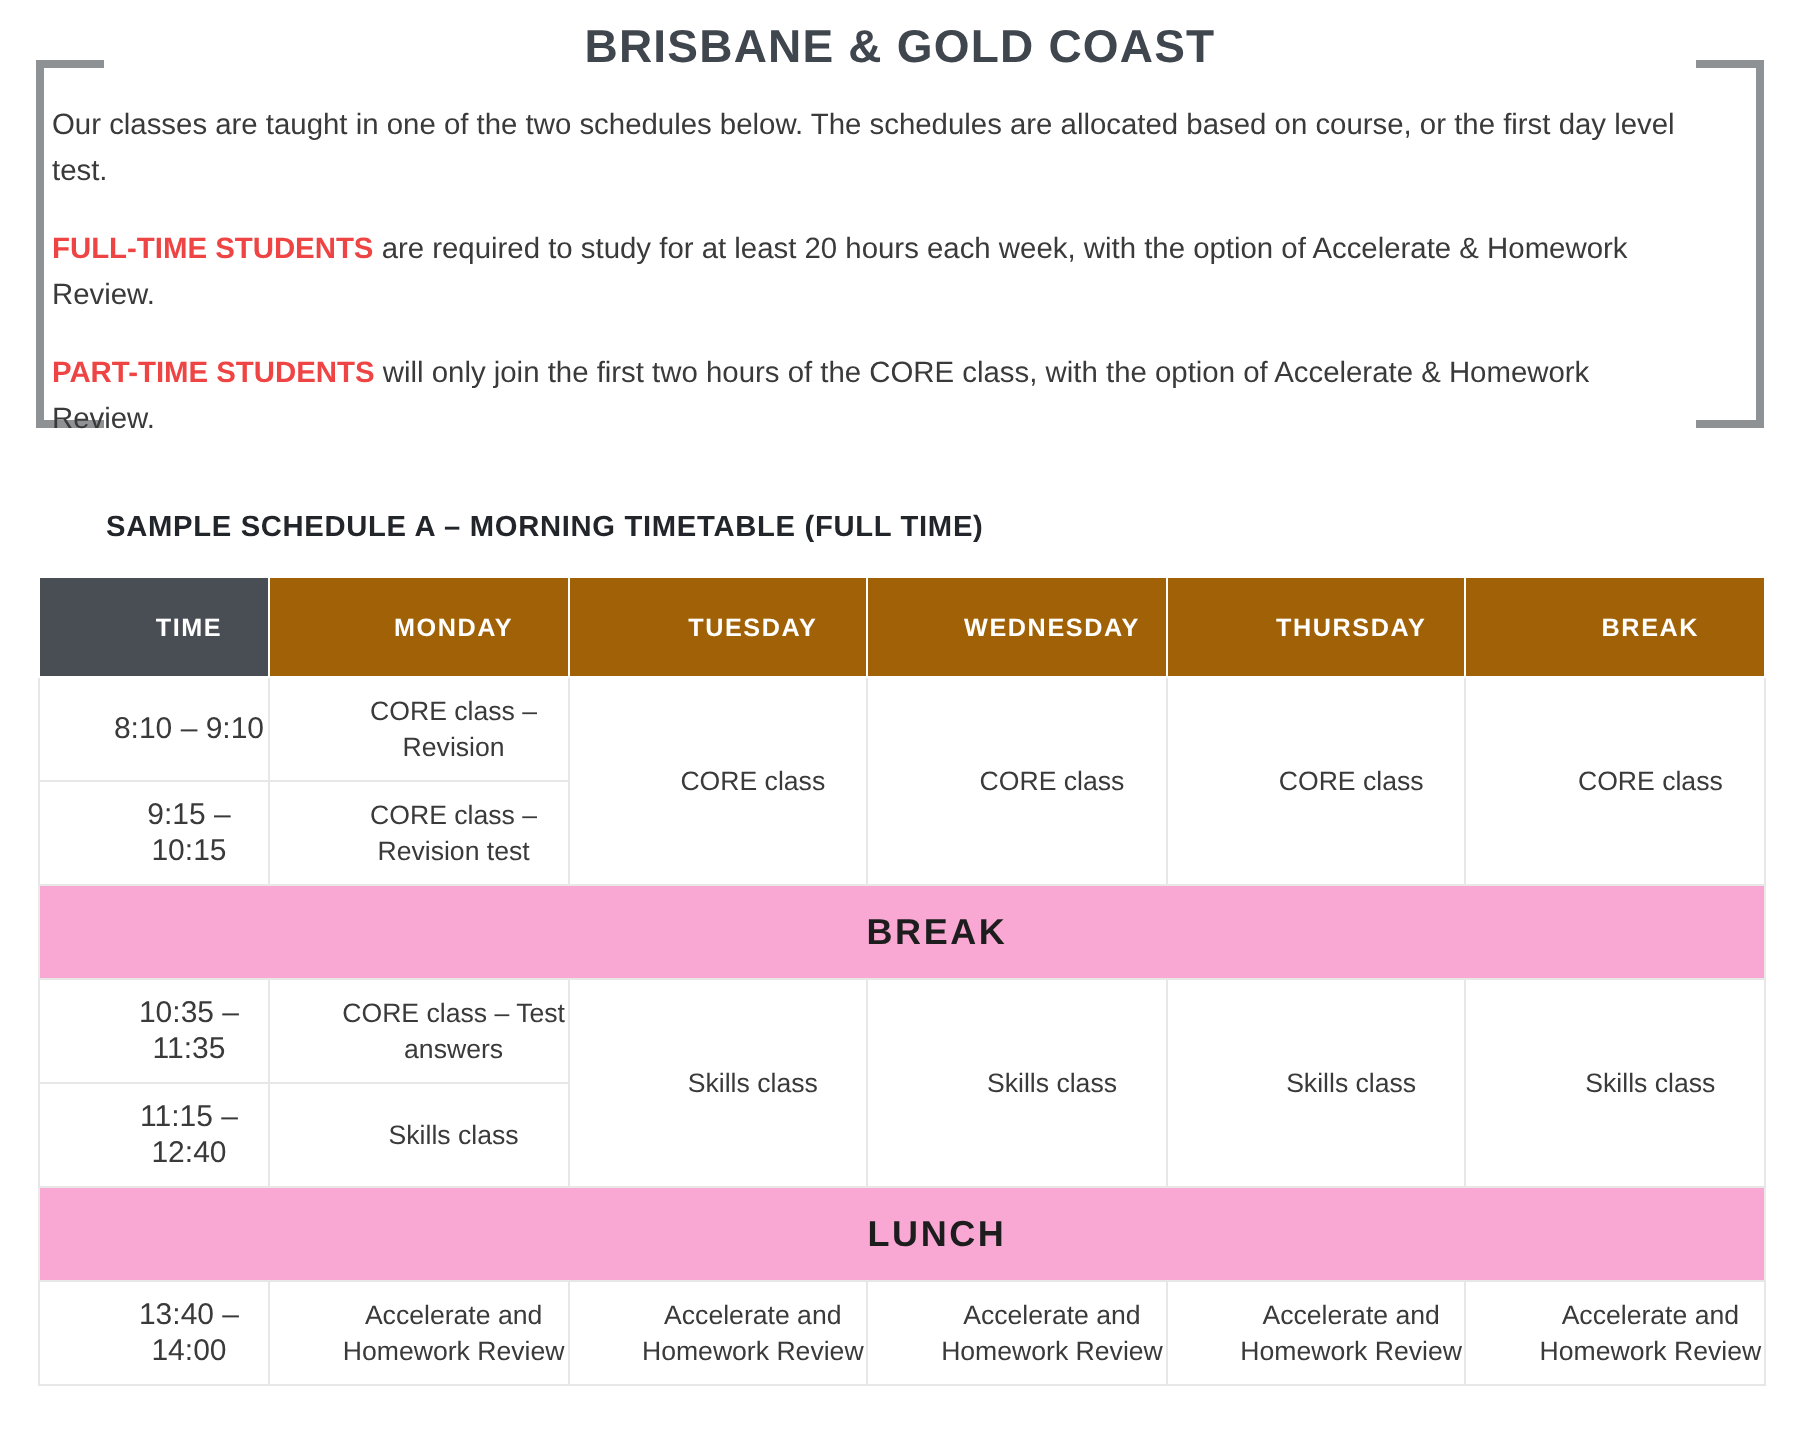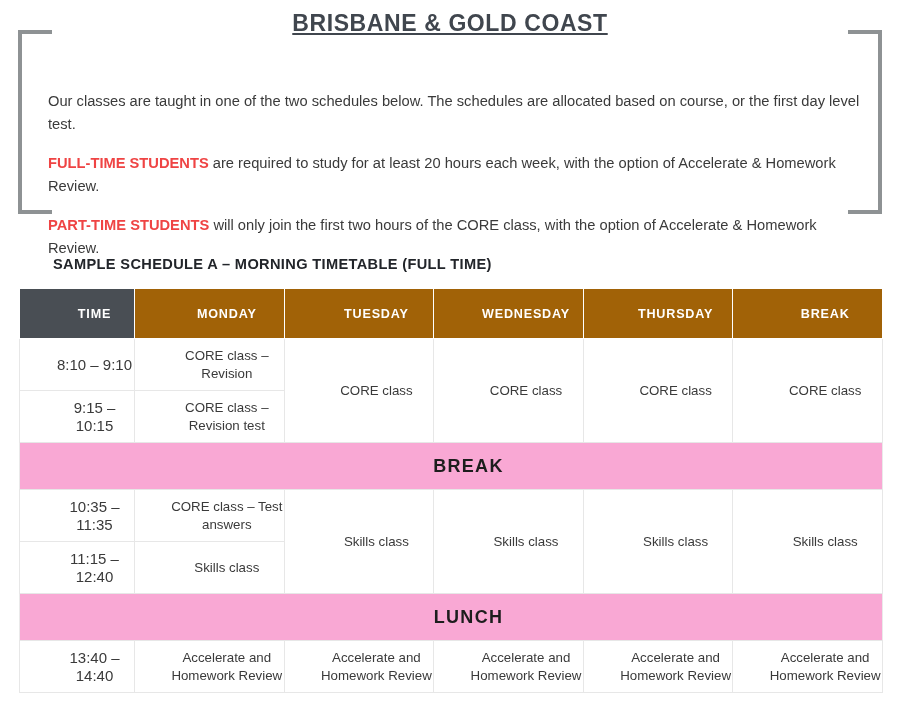--- a/index.html
+++ b/index.html
@@ -26,21 +26,20 @@
     position: absolute;
     top: 10px;
     left: 0;
     width: 900px;
     text-align: center;
     font-size: 23px;
     font-weight: bold;
     letter-spacing: 0.6px;
     color: #40464e;
     font-family: "Liberation Sans", sans-serif;
-    text-decoration: underline;
   }
 
   
   .frame {
     position: absolute;
     top: 30px;
     left: 18px;
     width: 864px;
     height: 184px;
   }
@@ -58,23 +57,22 @@
     border-left: 4px solid #8e9294;
   }
   .bracket.right {
     right: 0;
     border-right: 4px solid #8e9294;
   }
 
   .intro {
     position: absolute;
     top: 22px;
-    left: 30px;
+    left: 8px;
     width: 816px;
-    margin-top: 38px;
   }
   .intro p {
     margin: 0 0 16px 0;
     font-size: 14.7px;
     line-height: 23px;
     color: #3a3a3a;
   }
   .intro p:last-child { margin-bottom: 0; }
   .intro b {
     font-weight: bold;
@@ -216,21 +214,21 @@
       <tr>
         <td class="time-cell">11:15 – 12:40</td>
         <td class="class-cell">Skills class</td>
       </tr>
 
       <tr class="banner-row">
         <td colspan="6">LUNCH</td>
       </tr>
 
       <tr>
-        <td class="time-cell">13:40 – 14:40</td>
+        <td class="time-cell">13:40 – 14:00</td>
         <td class="class-cell">Accelerate and Homework Review</td>
         <td class="class-cell">Accelerate and Homework Review</td>
         <td class="class-cell">Accelerate and Homework Review</td>
         <td class="class-cell">Accelerate and Homework Review</td>
         <td class="class-cell">Accelerate and Homework Review</td>
       </tr>
 
     </tbody>
   </table>
 

